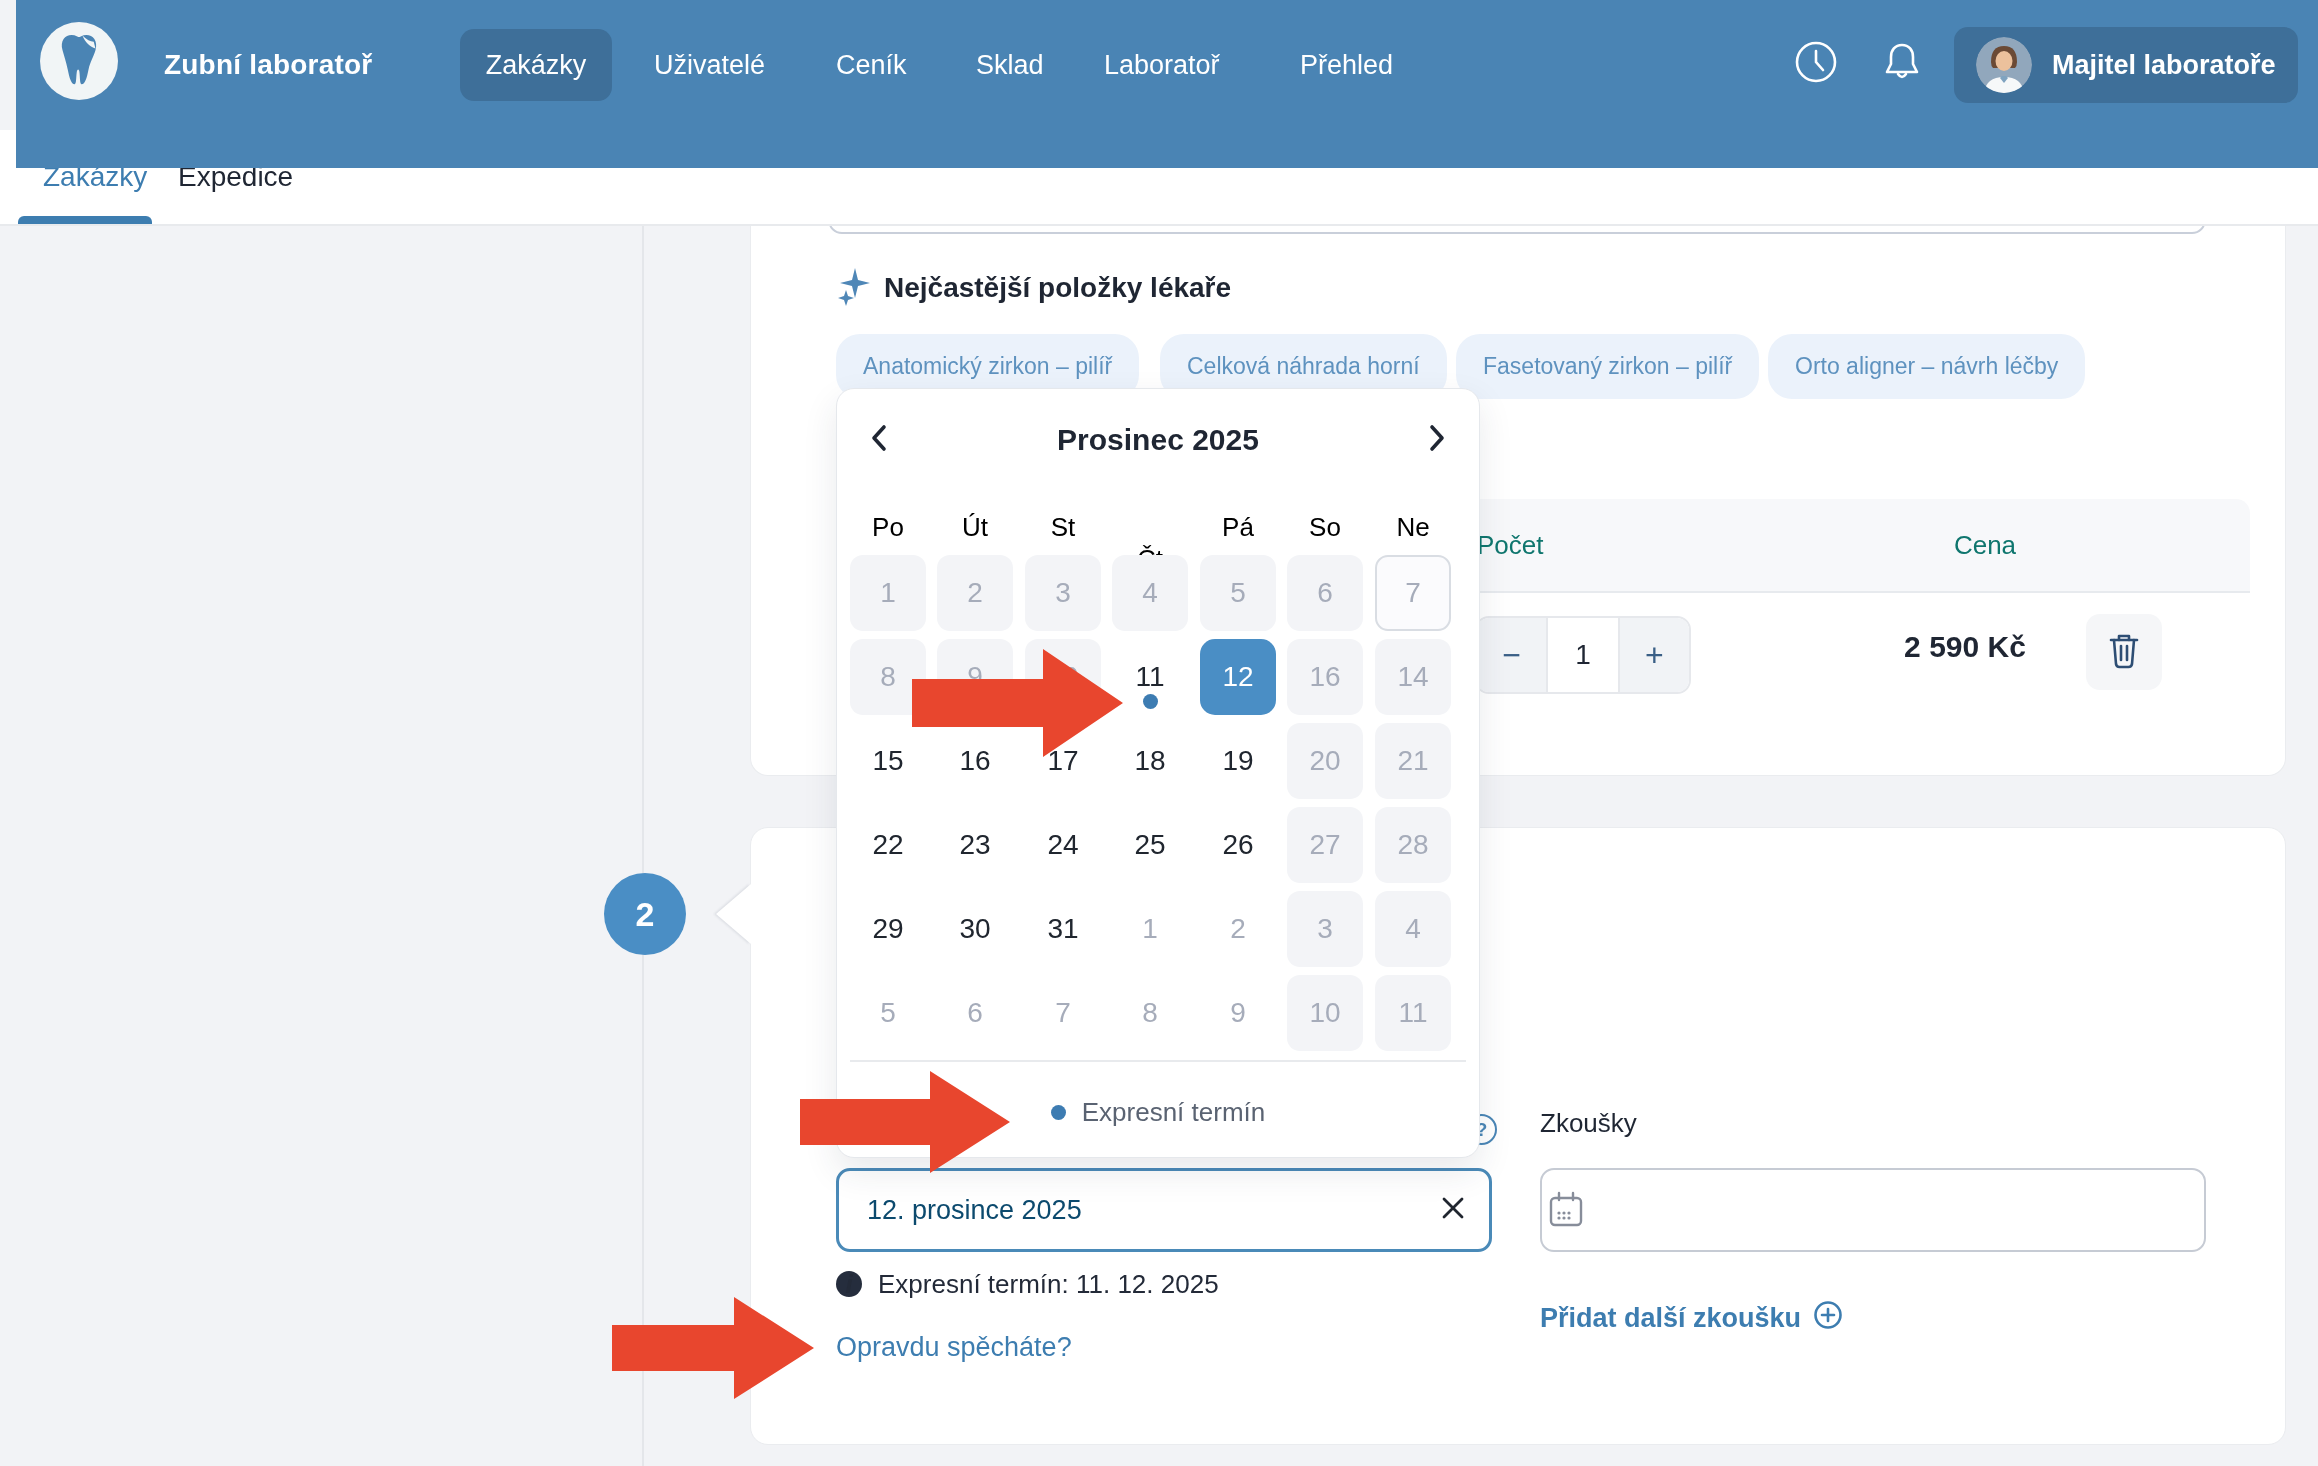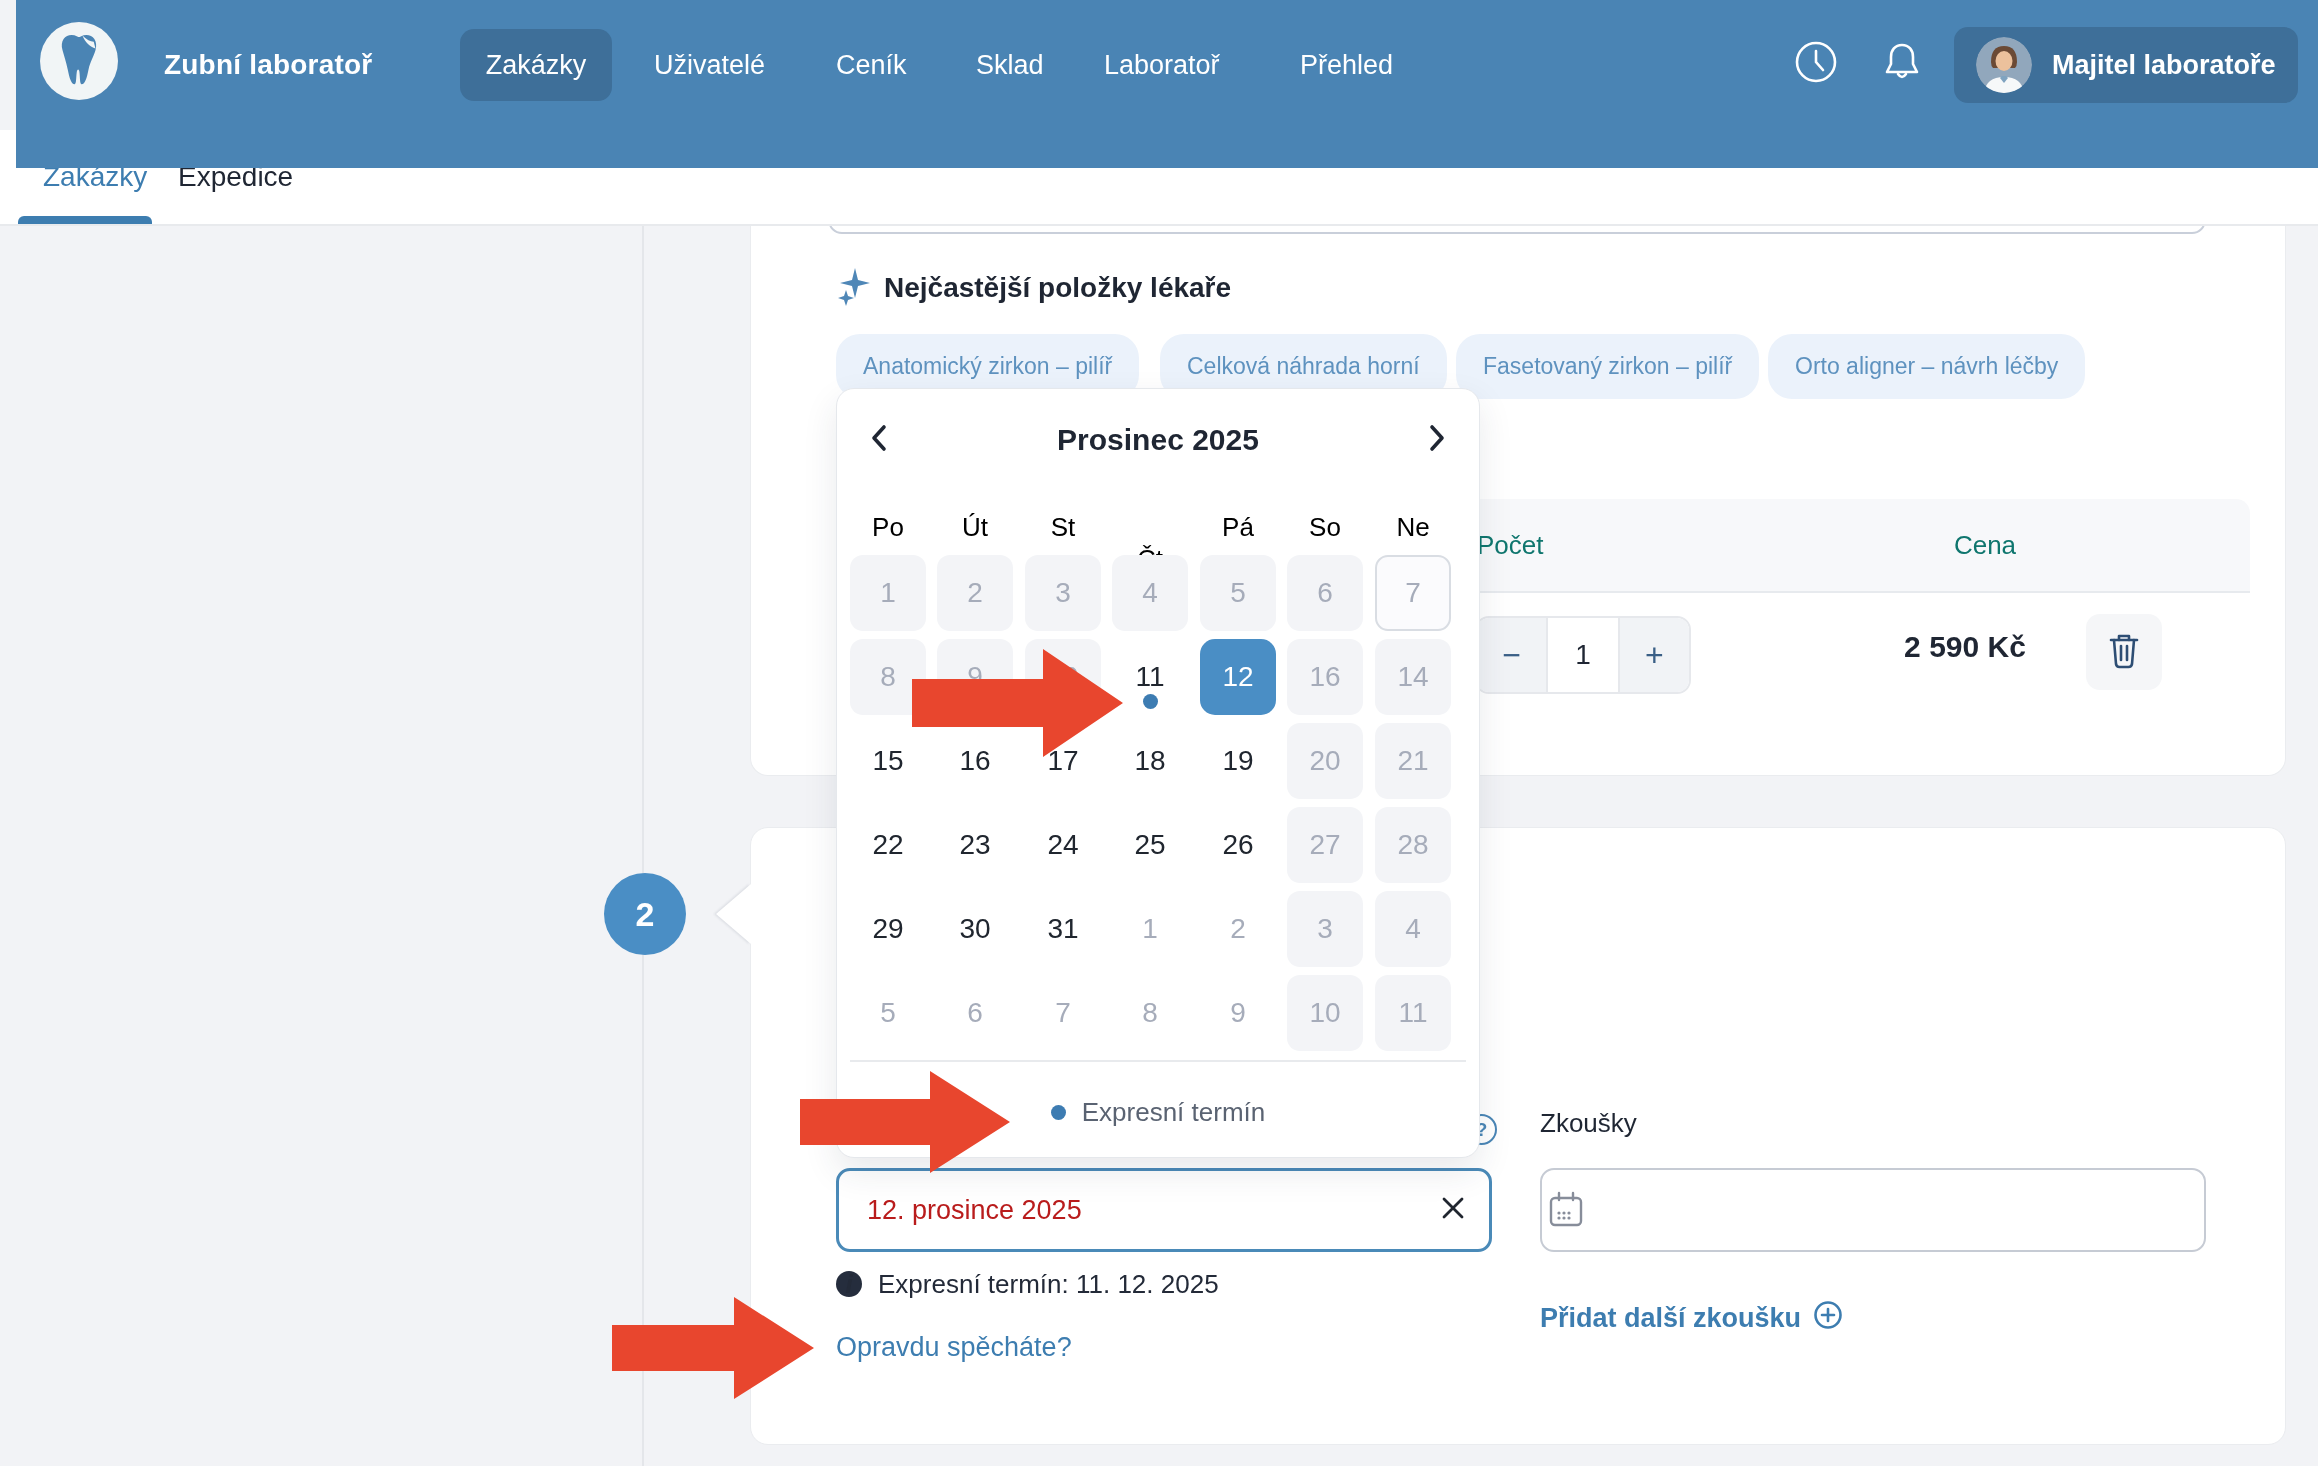--- a/index.html
+++ b/index.html
@@ -82,21 +82,21 @@
   .legend{left:836px;top:1086px;width:644px;height:52px;display:flex;align-items:center;justify-content:center;z-index:11;}
   .legend .dot2{width:15px;height:15px;border-radius:50%;background:#3D7CB2;margin-right:16px;}
   .legend span{font-size:26px;color:#5A6372;}
 
   
   .help-icon{left:1466px;top:1114px;width:27px;height:27px;border:2.5px solid #4A86B6;border-radius:50%;
     display:flex;align-items:center;justify-content:center;color:#4A86B6;font-size:19px;font-weight:700;z-index:7;cursor:pointer;}
   .field-label{left:1540px;top:1108px;font-size:26px;color:#1F2633;z-index:7;}
   .date-input{left:836px;top:1168px;width:656px;height:84px;border:3px solid #4A8AB8;border-radius:14px;background:#fff;
     box-sizing:border-box;display:flex;align-items:center;z-index:7;}
-  .date-input .val{margin-left:28px;font-size:27px;color:#b91c1c;flex:1;}
+  .date-input .val{margin-left:28px;font-size:27px;color:#0c4a6e;flex:1;}
   .clear-x{width:44px;height:44px;margin-right:14px;display:flex;align-items:center;justify-content:center;cursor:pointer;}
   .exams-input{left:1540px;top:1168px;width:666px;height:84px;border:2px solid #C6CBD4;border-radius:14px;background:#fff;
     box-sizing:border-box;display:flex;align-items:center;z-index:7;}
   .exams-input .ph{margin-left:28px;font-size:27px;color:#A9AFBD;flex:1;}
   .cal-ico{width:48px;height:48px;margin-right:16px;display:flex;align-items:center;justify-content:center;cursor:pointer;}
   .info-row{left:836px;top:1266px;height:36px;display:flex;align-items:center;z-index:7;}
   .info-ico{width:26px;height:26px;border-radius:50%;background:#252D3D;color:#fff;font-size:17px;font-weight:700;
     display:flex;align-items:center;justify-content:center;margin-right:16px;font-style:italic;}
   .info-row span{font-size:26px;color:#232A38;}
   .hurry{left:836px;top:1332px;font-size:27px;font-weight:500;color:var(--link-blue);z-index:7;cursor:pointer;}

